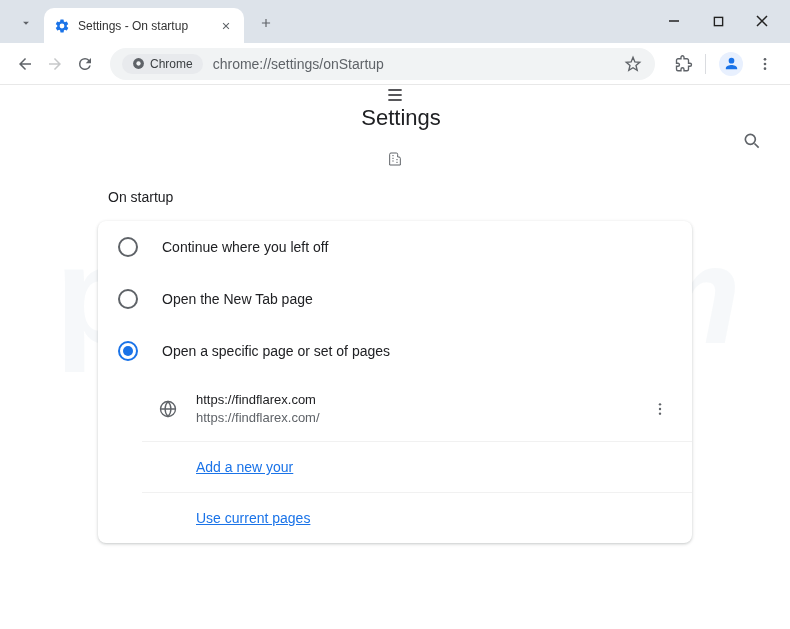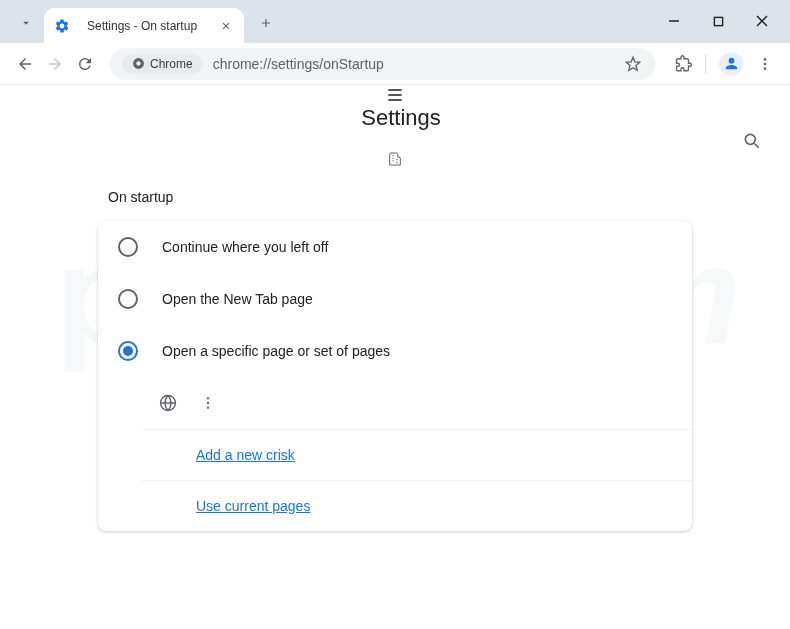--- a/index.html
+++ b/index.html
@@ -1,21 +1,21 @@
 <!DOCTYPE html>
 <html><head>
 <meta charset="utf-8">
 <style>
 * { margin: 0; padding: 0; box-sizing: border-box; font-family: Arial, sans-serif; }
 body { width: 790px; height: 629px; background: #fff; overflow: hidden; position: relative; }
 
 
 .titlebar { height: 43px; display: flex; align-items: flex-end; background: #dde3ea; padding: 0 8px; }
 .tabdrop { width: 28px; height: 28px; display: flex; align-items: center; justify-content: center; margin: 0 4px 6px 4px; border-radius: 6px; cursor: pointer; }
-.tab { display: flex; align-items: center; background: #fff; height: 35px; border-radius: 10px 10px 0 0; padding: 0 10px; min-width: 200px; margin-bottom: 0; gap: 9px; }
+.tab { display: flex; align-items: center; background: #fff; height: 35px; border-radius: 10px 10px 0 0; padding: 0 10px; min-width: 200px; margin-bottom: 0; }
 .tab-icon { width: 16px; height: 16px; margin-right: 8px; }
 .tab-title { font-size: 12px; color: #333; flex: 1; white-space: nowrap; overflow: hidden; }
 .tab-close { width: 16px; height: 16px; display: flex; align-items: center; justify-content: center; cursor: pointer; border-radius: 50%; }
 .newtab { width: 28px; height: 28px; display: flex; align-items: center; justify-content: center; margin: 0 4px 6px 8px; border-radius: 50%; cursor: pointer; }
 .win-controls { margin-left: auto; display: flex; gap: 24px; align-items: center; margin-bottom: 12px; margin-right: 10px; }
 .win-btn { width: 20px; height: 20px; display: flex; align-items: center; justify-content: center; cursor: pointer; }
 
 
 .toolbar { height: 42px; display: flex; align-items: center; padding: 0 10px; background: #fff; border-bottom: 1px solid #e8e8e8; }
 .nav-btn { width: 30px; height: 30px; display: flex; align-items: center; justify-content: center; border-radius: 50%; cursor: pointer; }
@@ -199,29 +199,33 @@
     <div class="radio-row">
       <div class="radio selected"></div>
       <span class="radio-label">Open a specific page or set of pages</span>
     </div>
     <div class="sub-group">
       <div class="subitem">
         <svg class="globe" viewBox="0 0 24 24">
             <circle cx="12" cy="12" r="9" fill="none" stroke="#5f6368" stroke-width="1.6"></circle>
             <path fill="none" stroke="#5f6368" stroke-width="1.6" d="M3 12h18M12 3c2.5 2.5 3.5 6 3.5 9s-1 6.5-3.5 9c-2.5-2.5-3.5-6-3.5-9s1-6.5 3.5-9z"></path>
           </svg>
+        <div class="page-info">
+          <div>https://findflarex.com</div>
+          <div class="page-url">https://findflarex.com/</div>
+        </div>
         <div class="more">
             <svg width="16" height="16" viewBox="0 0 24 24">
               <circle cx="12" cy="5" r="1.8" fill="#5f6368"></circle>
               <circle cx="12" cy="12" r="1.8" fill="#5f6368"></circle>
               <circle cx="12" cy="19" r="1.8" fill="#5f6368"></circle>
             </svg>
           </div>
       </div>
       <div class="link-row">
-        <span class="link-text">Add a new crisk</span>
+        <span class="link-text">Add a new your</span>
       </div>
       <div class="link-row">
         <span class="link-text">Use current pages</span>
       </div>
     </div>
   </div>
 </div>
 
 </body></html>

